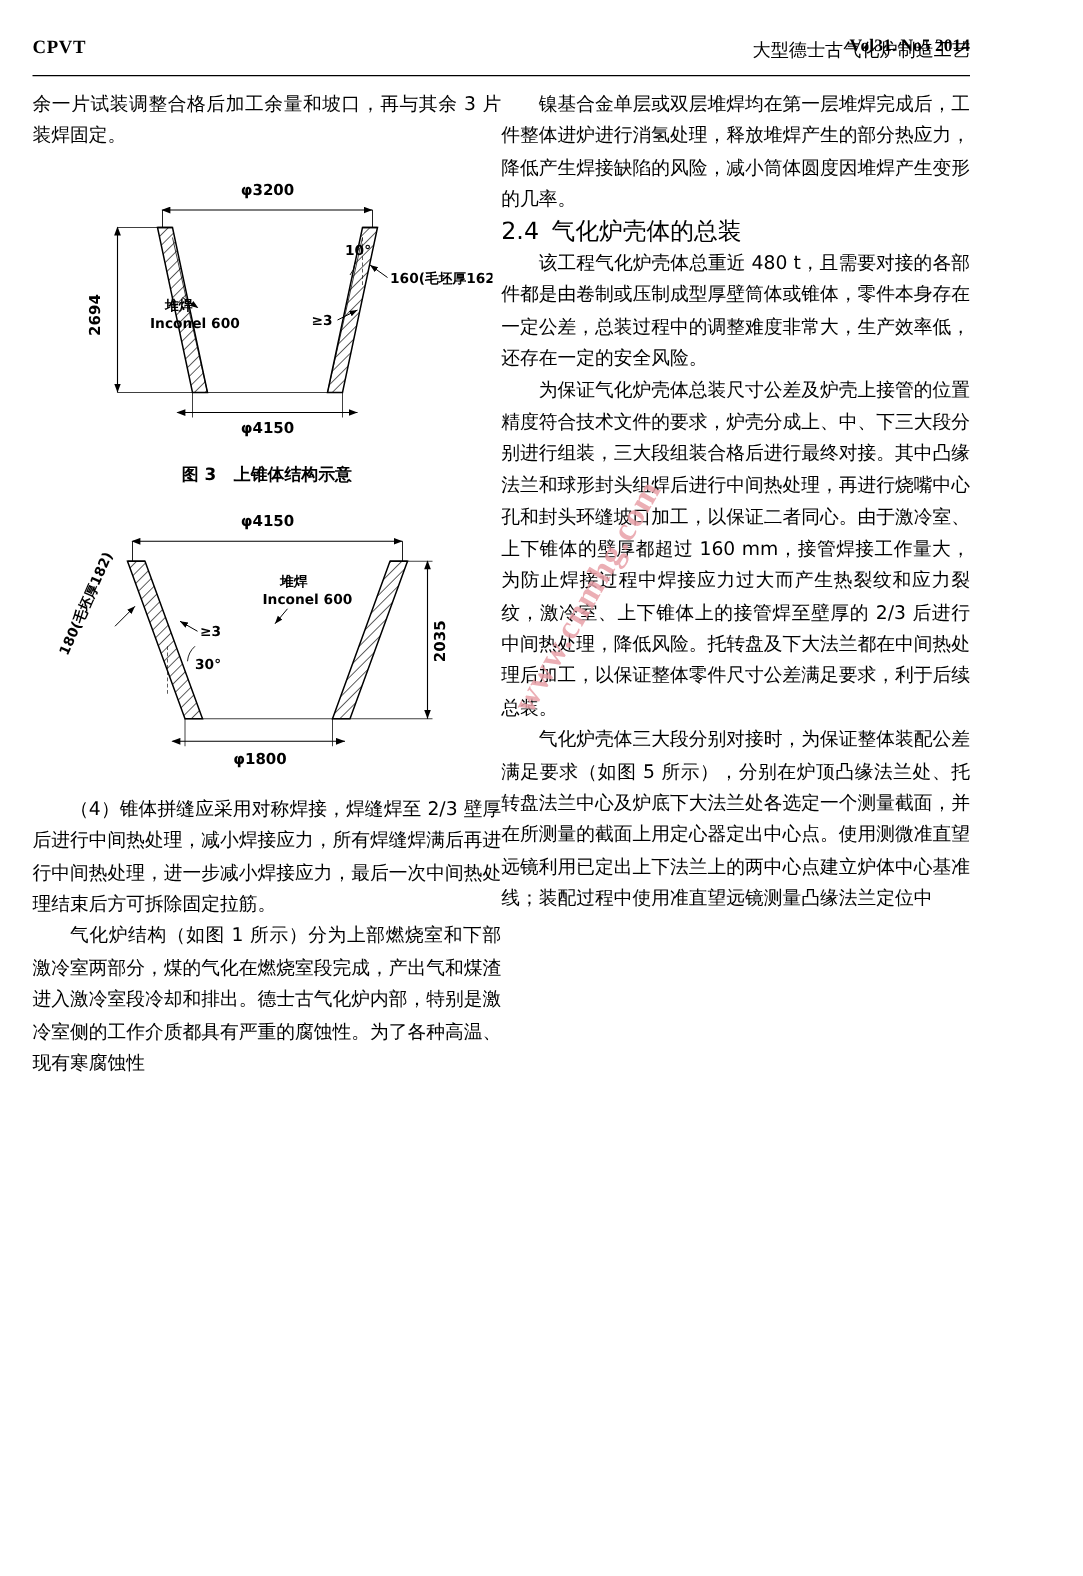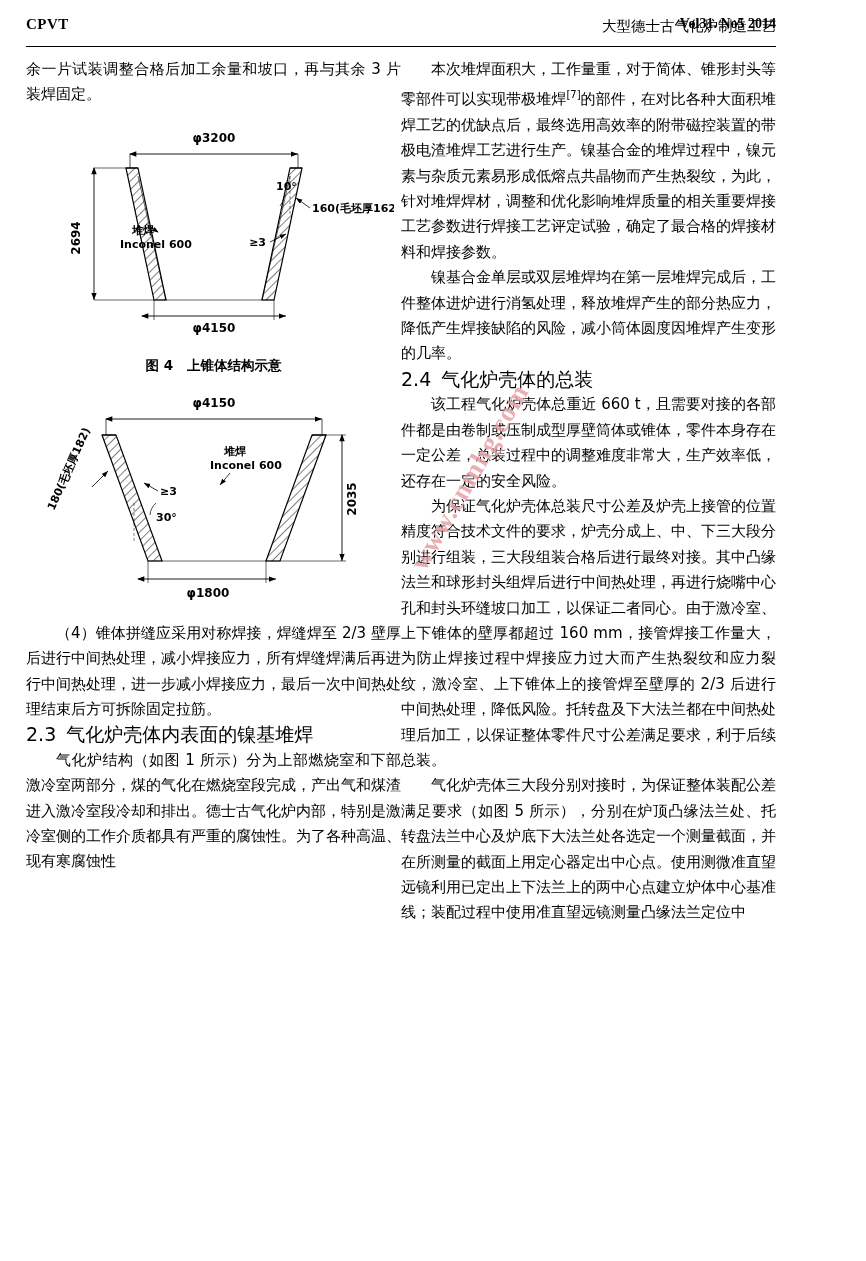--- a/index.html
+++ b/index.html
@@ -13,21 +13,21 @@
     font-family: "DejaVu Sans", sans-serif;
     color: #000;
     position: relative;
     overflow: hidden;
   }
   .page {
     position: relative;
     width: 802px;
     height: 1261px;
     box-sizing: border-box;
-    padding: 16px 26px 10px 26px;
+    padding: 30px 26px 10px 26px;
   }
   
   .header {
     position: relative;
     height: 30px;
     border-bottom: 1.4px solid #000;
     display: flex;
     align-items: flex-start;
     justify-content: space-between;
   }
@@ -177,21 +177,21 @@
           <text x="98" y="110" font-size="11" font-family="DejaVu Sans, sans-serif">堆焊</text>
           <text x="86" y="124" font-size="11" font-family="DejaVu Sans, sans-serif">Inconel 600</text>
           <line x1="124" y1="108" x2="112" y2="100" stroke="#000" stroke-width="0.8" marker-start="url(#arrE)"></line>
 
           <line x1="108" y1="192" x2="252" y2="192" stroke="#000" stroke-width="0.9" marker-start="url(#arrE)" marker-end="url(#arrS)"></line>
           <line x1="120" y1="176" x2="120" y2="196" stroke="#000" stroke-width="0.6"></line>
           <line x1="240" y1="176" x2="240" y2="196" stroke="#000" stroke-width="0.6"></line>
           <text x="180" y="208" font-size="12" font-family="DejaVu Sans, sans-serif" text-anchor="middle">φ4150</text>
         </svg>
         <p class="figcap">
-          <span>图 4</span><span class="gap"></span><span>上锥体结构示意</span>
+          <span>图 3</span><span class="gap"></span><span>上锥体结构示意</span>
         </p>
       </div>
 
       <div class="figure">
         <svg class="fig-svg" width="360" height="230" viewBox="0 0 360 230">
           <defs>
             <pattern id="hatchB" width="6" height="6" patternTransform="rotate(45)" patternUnits="userSpaceOnUse">
               <line x1="0" y1="0" x2="0" y2="6" stroke="#000" stroke-width="1"></line>
             </pattern>
           </defs>
@@ -229,35 +229,31 @@
 
           <line x1="104" y1="188" x2="242" y2="188" stroke="#000" stroke-width="0.9" marker-start="url(#arrE)" marker-end="url(#arrS)"></line>
           <line x1="114" y1="170" x2="114" y2="192" stroke="#000" stroke-width="0.6"></line>
           <line x1="232" y1="170" x2="232" y2="192" stroke="#000" stroke-width="0.6"></line>
           <text x="174" y="206" font-size="12" font-family="DejaVu Sans, sans-serif" text-anchor="middle">φ1800</text>
         </svg>
       </div>
 
       <p class="body-text indent">（4）锥体拼缝应采用对称焊接，焊缝焊至 2/3 壁厚后进行中间热处理，减小焊接应力，所有焊缝焊满后再进行中间热处理，进一步减小焊接应力，最后一次中间热处理结束后方可拆除固定拉筋。</p>
 
-      <p class="sec-head">
-        <span class="num">2.3</span><span>气化炉壳体内表面的镍基堆焊</span>
-      </p>
 
       <p class="body-text indent">气化炉结构（如图 1 所示）分为上部燃烧室和下部激冷室两部分，煤的气化在燃烧室段完成，产出气和煤渣进入激冷室段冷却和排出。德士古气化炉内部，特别是激冷室侧的工作介质都具有严重的腐蚀性。为了各种高温、现有寒腐蚀性</p>
     </div>
 
     <div class="col">
-      <p class="body-text indent">本次堆焊面积大，工作量重，对于简体、锥形封头等零部件可以实现带极堆焊<sup>[7]</sup>的部件，在对比各种大面积堆焊工艺的优缺点后，最终选用高效率的附带磁控装置的带极电渣堆焊工艺进行生产。镍基合金的堆焊过程中，镍元素与杂质元素易形成低熔点共晶物而产生热裂纹，为此，针对堆焊焊材，调整和优化影响堆焊质量的相关重要焊接工艺参数进行焊接工艺评定试验，确定了最合格的焊接材料和焊接参数。</p>
       <p class="body-text indent">镍基合金单层或双层堆焊均在第一层堆焊完成后，工件整体进炉进行消氢处理，释放堆焊产生的部分热应力，降低产生焊接缺陷的风险，减小筒体圆度因堆焊产生变形的几率。</p>
 
       <p class="sec-head">
         <span class="num">2.4</span><span>气化炉壳体的总装</span>
       </p>
 
-      <p class="body-text indent">该工程气化炉壳体总重近 660 t，且需要对接的各部件都是由卷制或压制成型厚壁筒体或锥体，零件本身存在一定公差，总装过程中的调整难度非常大，生产效率低，还存在一定的安全风险。</p>
+      <p class="body-text indent">该工程气化炉壳体总重近 480 t，且需要对接的各部件都是由卷制或压制成型厚壁筒体或锥体，零件本身存在一定公差，总装过程中的调整难度非常大，生产效率低，还存在一定的安全风险。</p>
       <p class="body-text indent">为保证气化炉壳体总装尺寸公差及炉壳上接管的位置精度符合技术文件的要求，炉壳分成上、中、下三大段分别进行组装，三大段组装合格后进行最终对接。其中凸缘法兰和球形封头组焊后进行中间热处理，再进行烧嘴中心孔和封头环缝坡口加工，以保证二者同心。由于激冷室、上下锥体的壁厚都超过 160 mm，接管焊接工作量大，为防止焊接过程中焊接应力过大而产生热裂纹和应力裂纹，激冷室、上下锥体上的接管焊至壁厚的 2/3 后进行中间热处理，降低风险。托转盘及下大法兰都在中间热处理后加工，以保证整体零件尺寸公差满足要求，利于后续总装。</p>
       <p class="body-text indent">气化炉壳体三大段分别对接时，为保证整体装配公差满足要求（如图 5 所示），分别在炉顶凸缘法兰处、托转盘法兰中心及炉底下大法兰处各选定一个测量截面，并在所测量的截面上用定心器定出中心点。使用测微准直望远镜利用已定出上下法兰上的两中心点建立炉体中心基准线；装配过程中使用准直望远镜测量凸缘法兰定位中</p>
     </div>
   </div>
 
   <div class="watermark">www.cnmhg.com</div>
 </div>
 
 </body></html>

